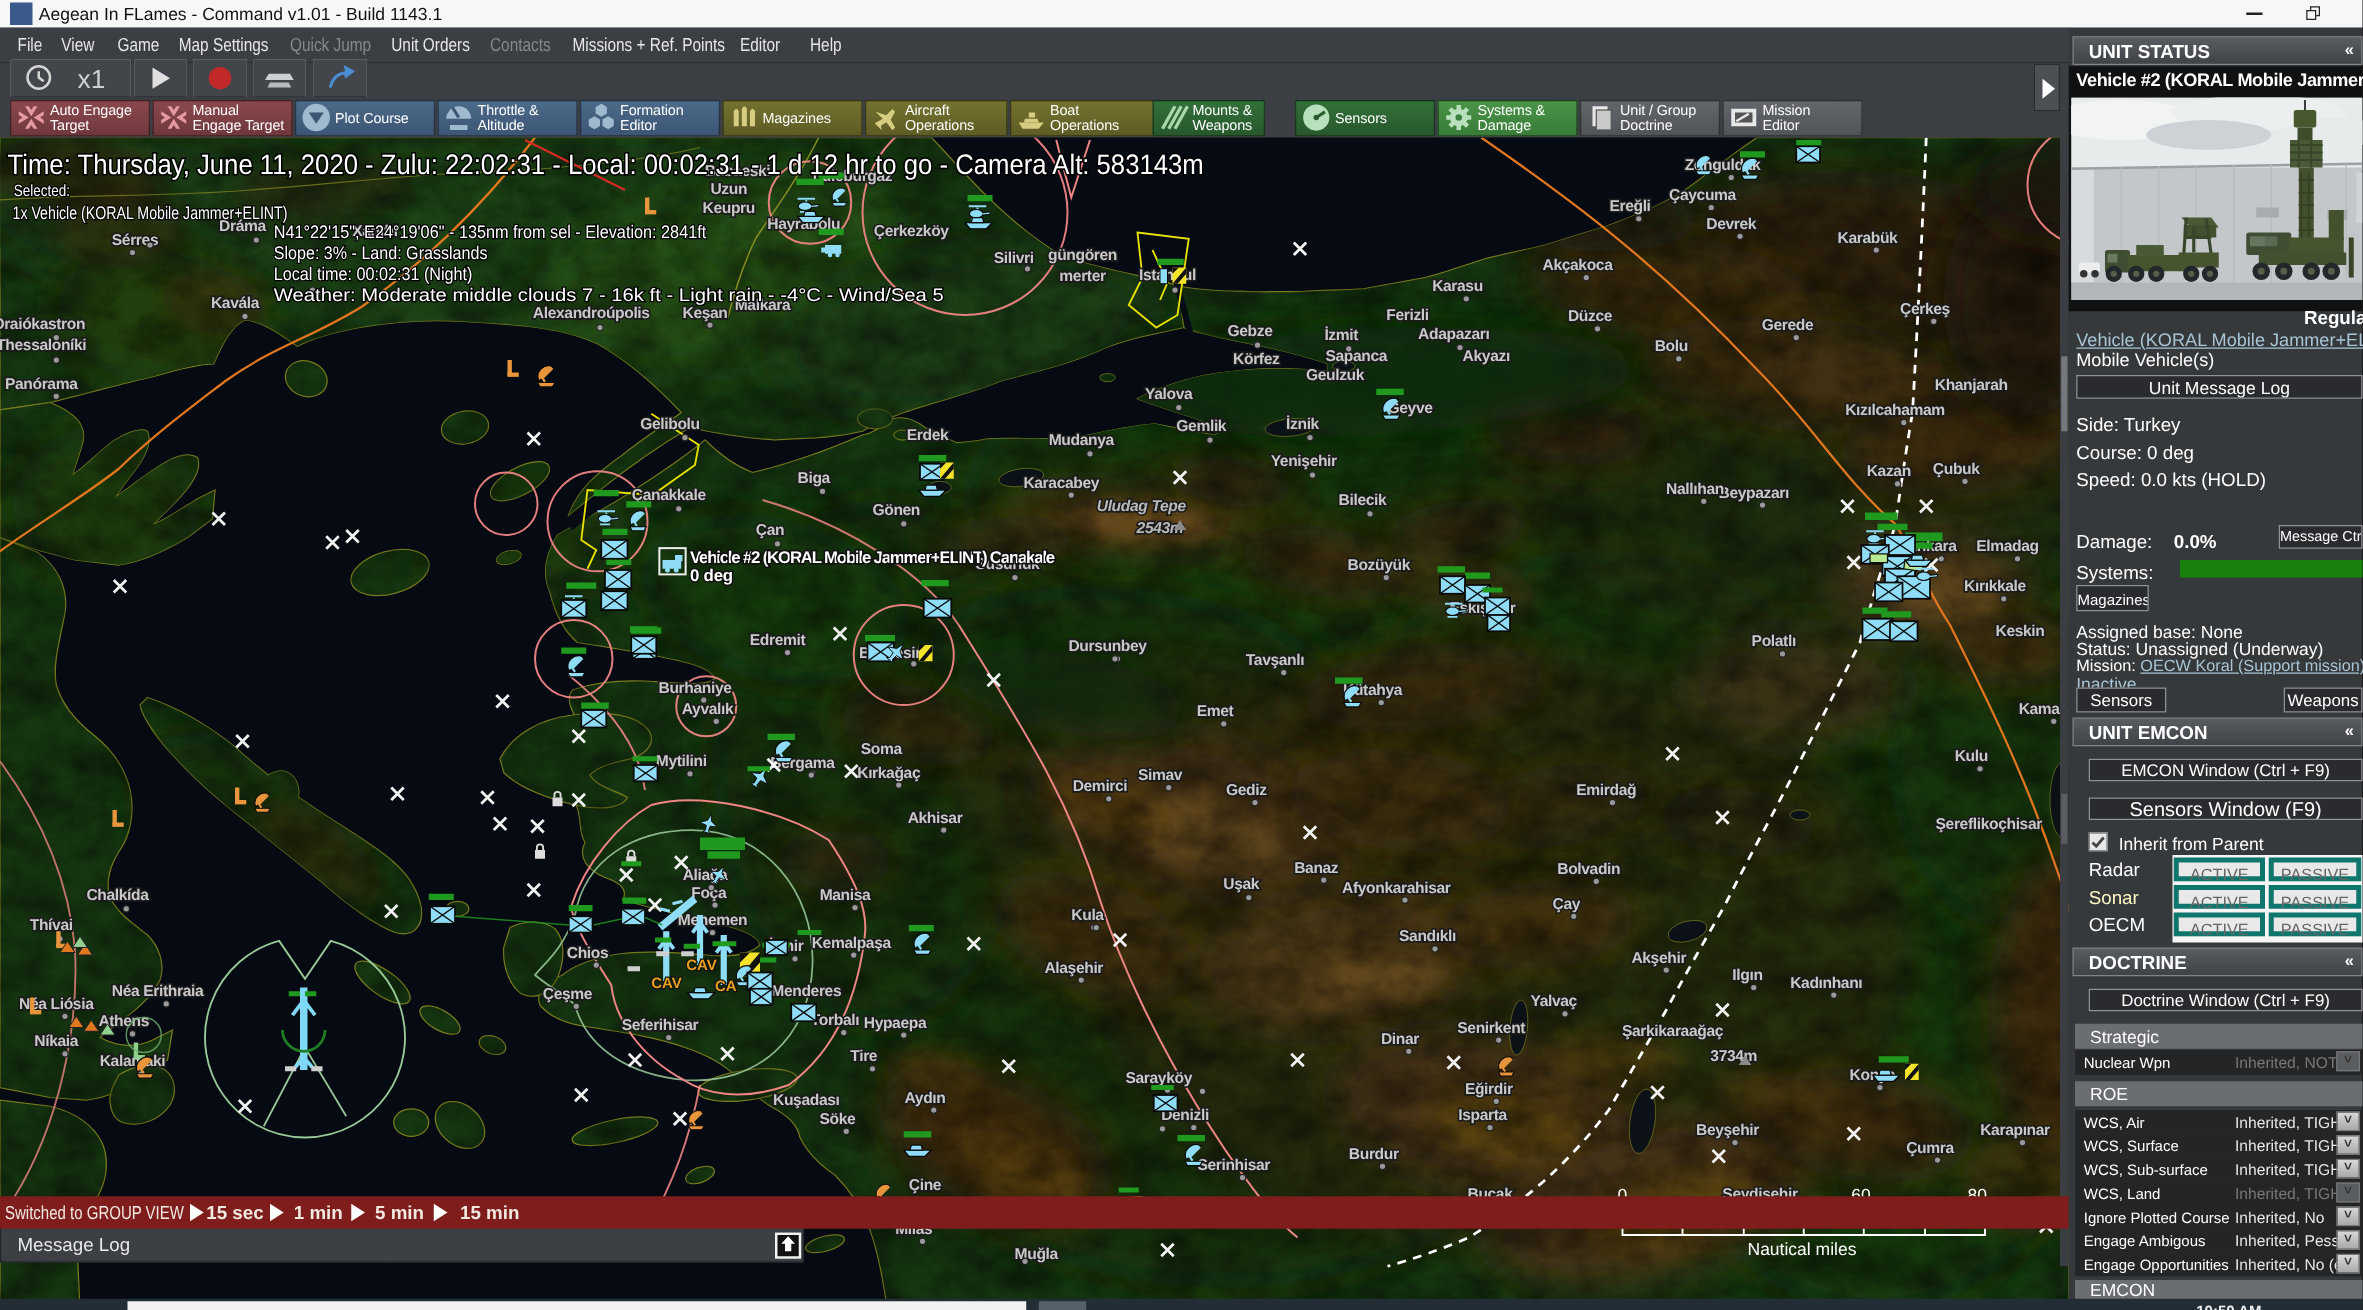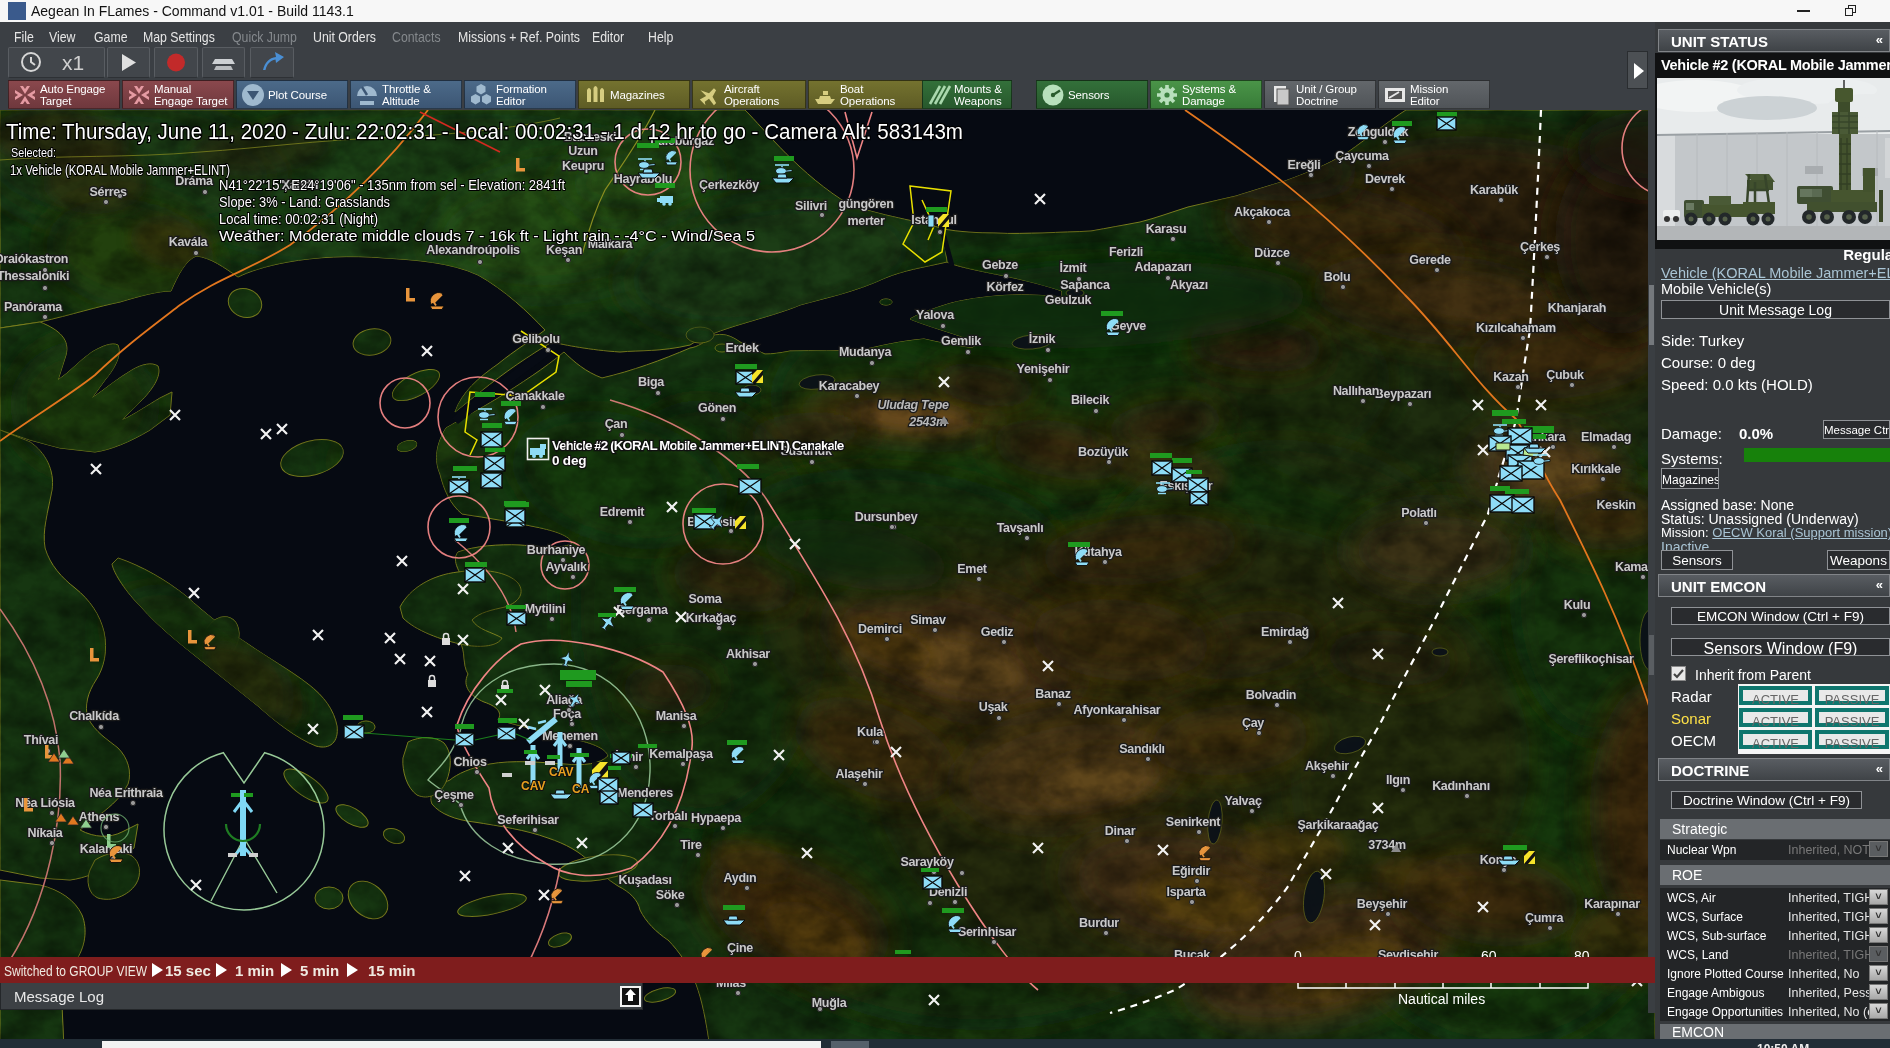--- a/index.html
+++ b/index.html
@@ -1417,31 +1417,31 @@
 <div class="sbtn" style="left:16px;top:616px;width:219px;height:18px;font-size:16px;padding-top:1px">Sensors Window (F9)</div>
 <div style="position:absolute;left:16px;top:644px;width:15px;height:15px;background:#e8e8e8;border:1px solid #888"></div>
 <svg style="position:absolute;left:17px;top:645px" width="13" height="13">
       <path d="M2,7 L5,10 L11,3" stroke="#444" stroke-width="2.2" fill="none"></path>
     </svg>
 <div style="position:absolute;left:40px;top:645px;font-size:14px;color:#fff">Inherit from Parent</div>
 <div style="position:absolute;left:83px;top:662px;width:152px;height:70px;background:#f5f5f5"></div>
 <div style="position:absolute;left:16px;top:666px;font-size:15px;color:#fff">Radar</div>
 <div class="apbtn" style="left:84px;top:664px;width:73px;height:19px">ACTIVE</div>
 <div class="apbtn" style="left:160px;top:664px;width:74px;height:19px">PASSIVE</div>
-<div style="position:absolute;left:16px;top:688px;font-size:15px;color:#fde047">Sonar</div>
+<div style="position:absolute;left:16px;top:688px;font-size:15px;color:#fef9c3">Sonar</div>
 <div class="apbtn" style="left:84px;top:686px;width:73px;height:19px">ACTIVE</div>
 <div class="apbtn" style="left:160px;top:686px;width:74px;height:19px">PASSIVE</div>
 <div style="position:absolute;left:16px;top:710px;font-size:15px;color:#fff">OECM</div>
 <div class="apbtn" style="left:84px;top:708px;width:73px;height:19px">ACTIVE</div>
 <div class="apbtn" style="left:160px;top:708px;width:74px;height:19px">PASSIVE</div>
 <div class="hdr" style="top:736px">
       <span>DOCTRINE</span>
       <span class="chev">«</span>
     </div>
-<div class="sbtn" style="left:16px;top:769px;width:191px;height:18px;font-size:13.5px;padding-top:1px">Doctrine Window (Ctrl + F9)</div>
+<div class="sbtn" style="left:16px;top:769px;width:219px;height:18px;font-size:13.5px;padding-top:1px">Doctrine Window (Ctrl + F9)</div>
 <div class="secbar" style="top:797px">
       <span>Strategic</span>
     </div>
 <div class="roerow dis" style="top:818px;height:20px">
       <span class="k">Nuclear Wpn</span>
       <span class="v">Inherited, NOT G</span>
       <span class="dd">˅</span>
     </div>
 <div class="secbar" style="top:843px">
       <span>ROE</span>

